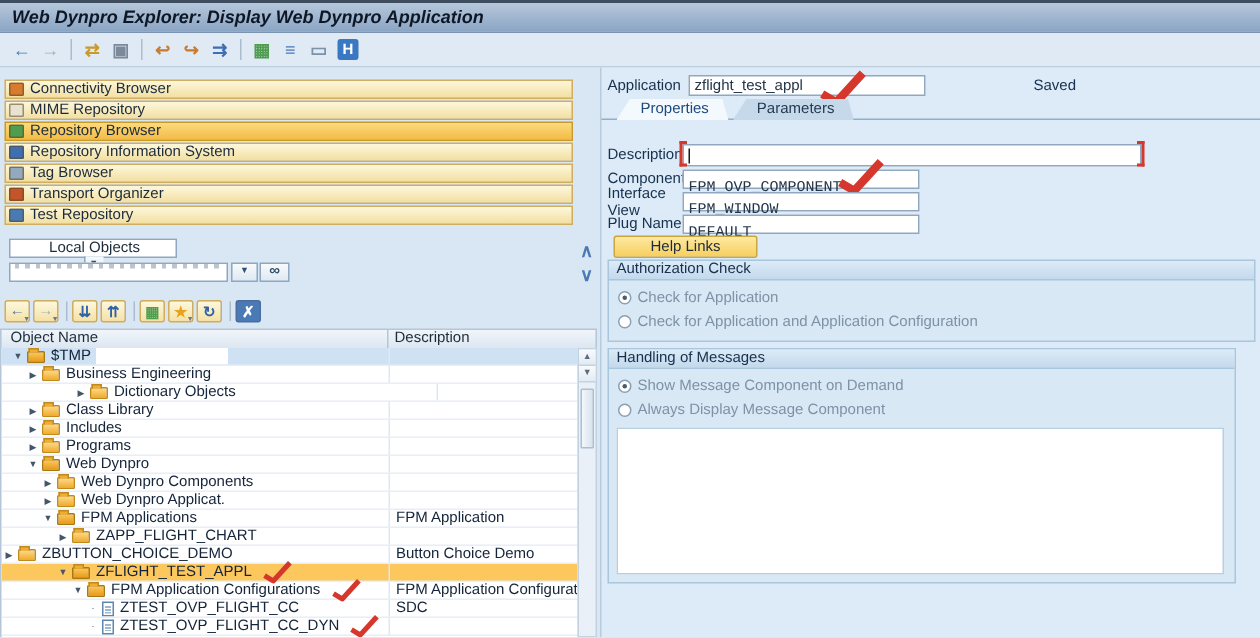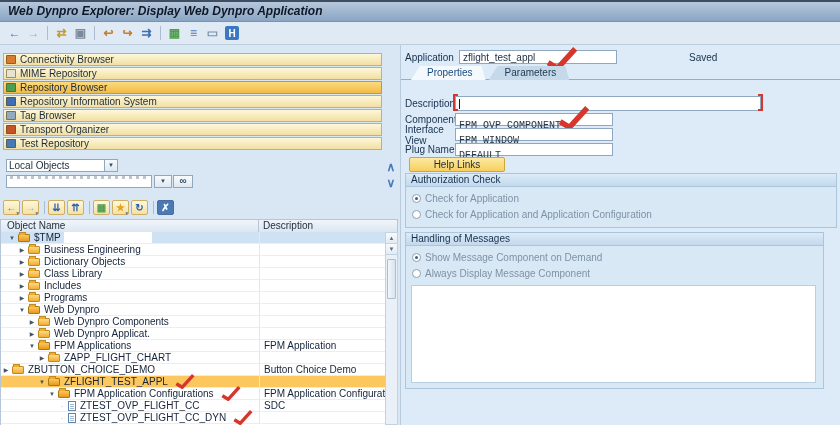--- a/index.html
+++ b/index.html
@@ -21,21 +21,21 @@
   
   #accordion{position:absolute;top:8px;left:3px;width:379px;}
   .acc-bar{height:13px;margin-bottom:1px;background:linear-gradient(#fdf7da,#f2dfa2);border:1px solid #cfae62;display:flex;align-items:center;padding-left:2px;font-size:10px;color:#1c2b3a;line-height:11px;}
   .acc-bar.selected{background:linear-gradient(#fbda7e,#f3bb45);border-color:#c79a2a;}
   .acc-icon{width:10px;height:9px;margin-right:4px;border:1px solid rgba(90,70,30,.55);border-radius:1px;flex:none;}
   .acc-label{white-space:nowrap;}
   .panel-chevrons{position:absolute;left:384px;top:114px;width:14px;color:#4a7ab5;font-weight:bold;font-size:12px;line-height:16px;text-align:center;}
   .panel-chevrons span{display:block;cursor:default;}
 
   
-  .scope-select{position:absolute;left:6px;top:114px;width:112px;height:13px;background:#fff;border:1px solid #8fa8c0;font-size:10px;color:#1c2b3a;display:flex;align-items:center;}
+  .scope-select{position:absolute;left:6px;top:114px;width:112px;height:13px;background:#fff;border:1px solid #8fa8c0;font-size:10px;color:#1c2b3a;display:flex;align-items:center;flex-direction:column;}
   .scope-select .sel-label{flex:1;padding-left:2px;line-height:11px;white-space:nowrap;}
   .sel-arrow{width:13px;height:11px;border-left:1px solid #8fa8c0;background:linear-gradient(#f6fafd,#dde8f2);text-align:center;font-size:6px;line-height:11px;color:#33506b;}
   .object-input{position:absolute;left:6px;top:130px;width:146px;height:13px;background:#fff;border:1px solid #8fa8c0;overflow:hidden;}
   .clipped-text{display:block;height:3px;margin:0 3px;background:repeating-linear-gradient(90deg,#98a6b4 0 3px,transparent 3px 7px);opacity:.65;}
   .combo-btn{position:absolute;top:130px;height:13px;background:linear-gradient(#f8fafc,#dfe9f2);border:1px solid #8fa8c0;text-align:center;cursor:default;}
   #history-btn{left:154px;width:18px;font-size:6px;line-height:11px;color:#2f4f76;}
   #display-btn{left:173px;width:20px;font-size:10px;line-height:10px;color:#33506b;font-weight:bold;}
 
   
   #tree-toolbar{position:absolute;left:3px;top:154px;height:17px;display:flex;align-items:center;}
@@ -210,21 +210,21 @@
         </div>
         <div class="trow">
           <div class="tcell name" style="padding-left: 16px;">
             <span class="arrow">▶</span>
             <span class="ticon folder"></span>
             <span class="tlabel">Business Engineering</span>
           </div>
           <div class="tcell desc"></div>
         </div>
         <div class="trow">
-          <div class="tcell name" style="padding-left: 16px;">
+          <div class="tcell name" style="padding-left: 16px; margin-left: 32px;">
             <span class="arrow">▶</span>
             <span class="ticon folder"></span>
             <span class="tlabel">Dictionary Objects</span>
           </div>
           <div class="tcell desc"></div>
         </div>
         <div class="trow">
           <div class="tcell name" style="padding-left: 16px;">
             <span class="arrow">▶</span>
             <span class="ticon folder"></span>

